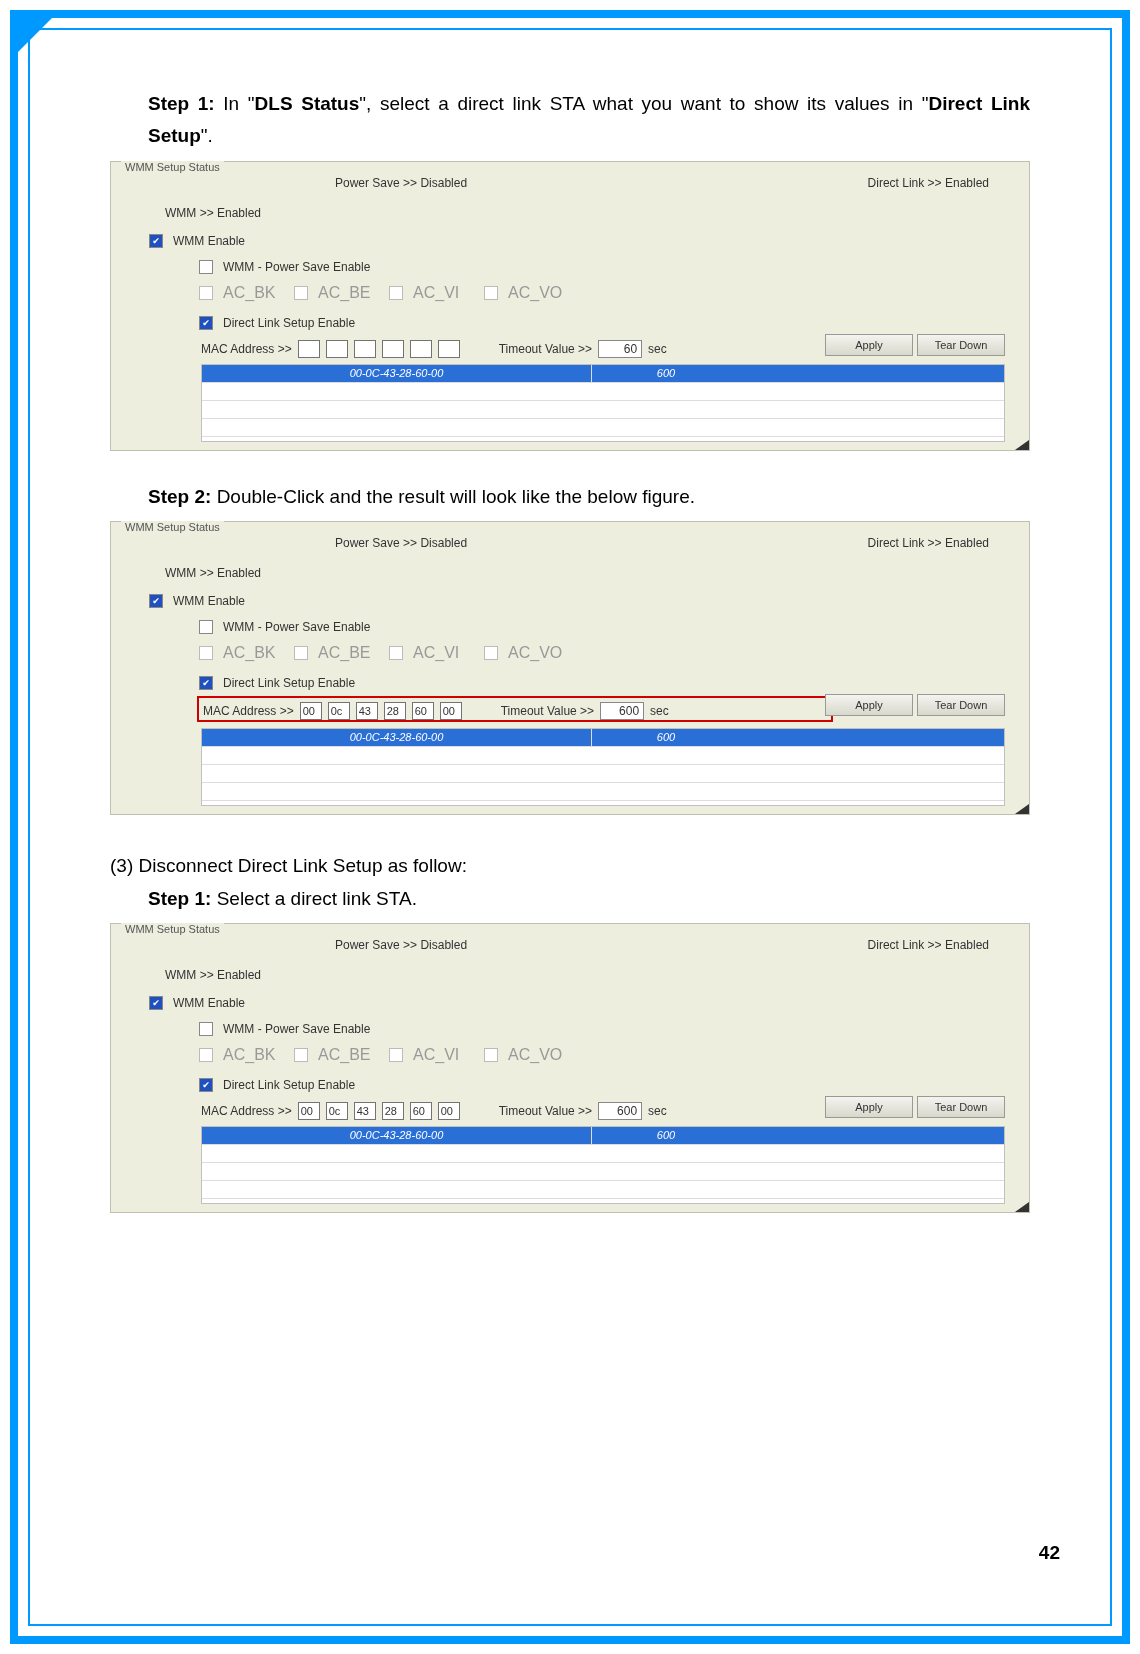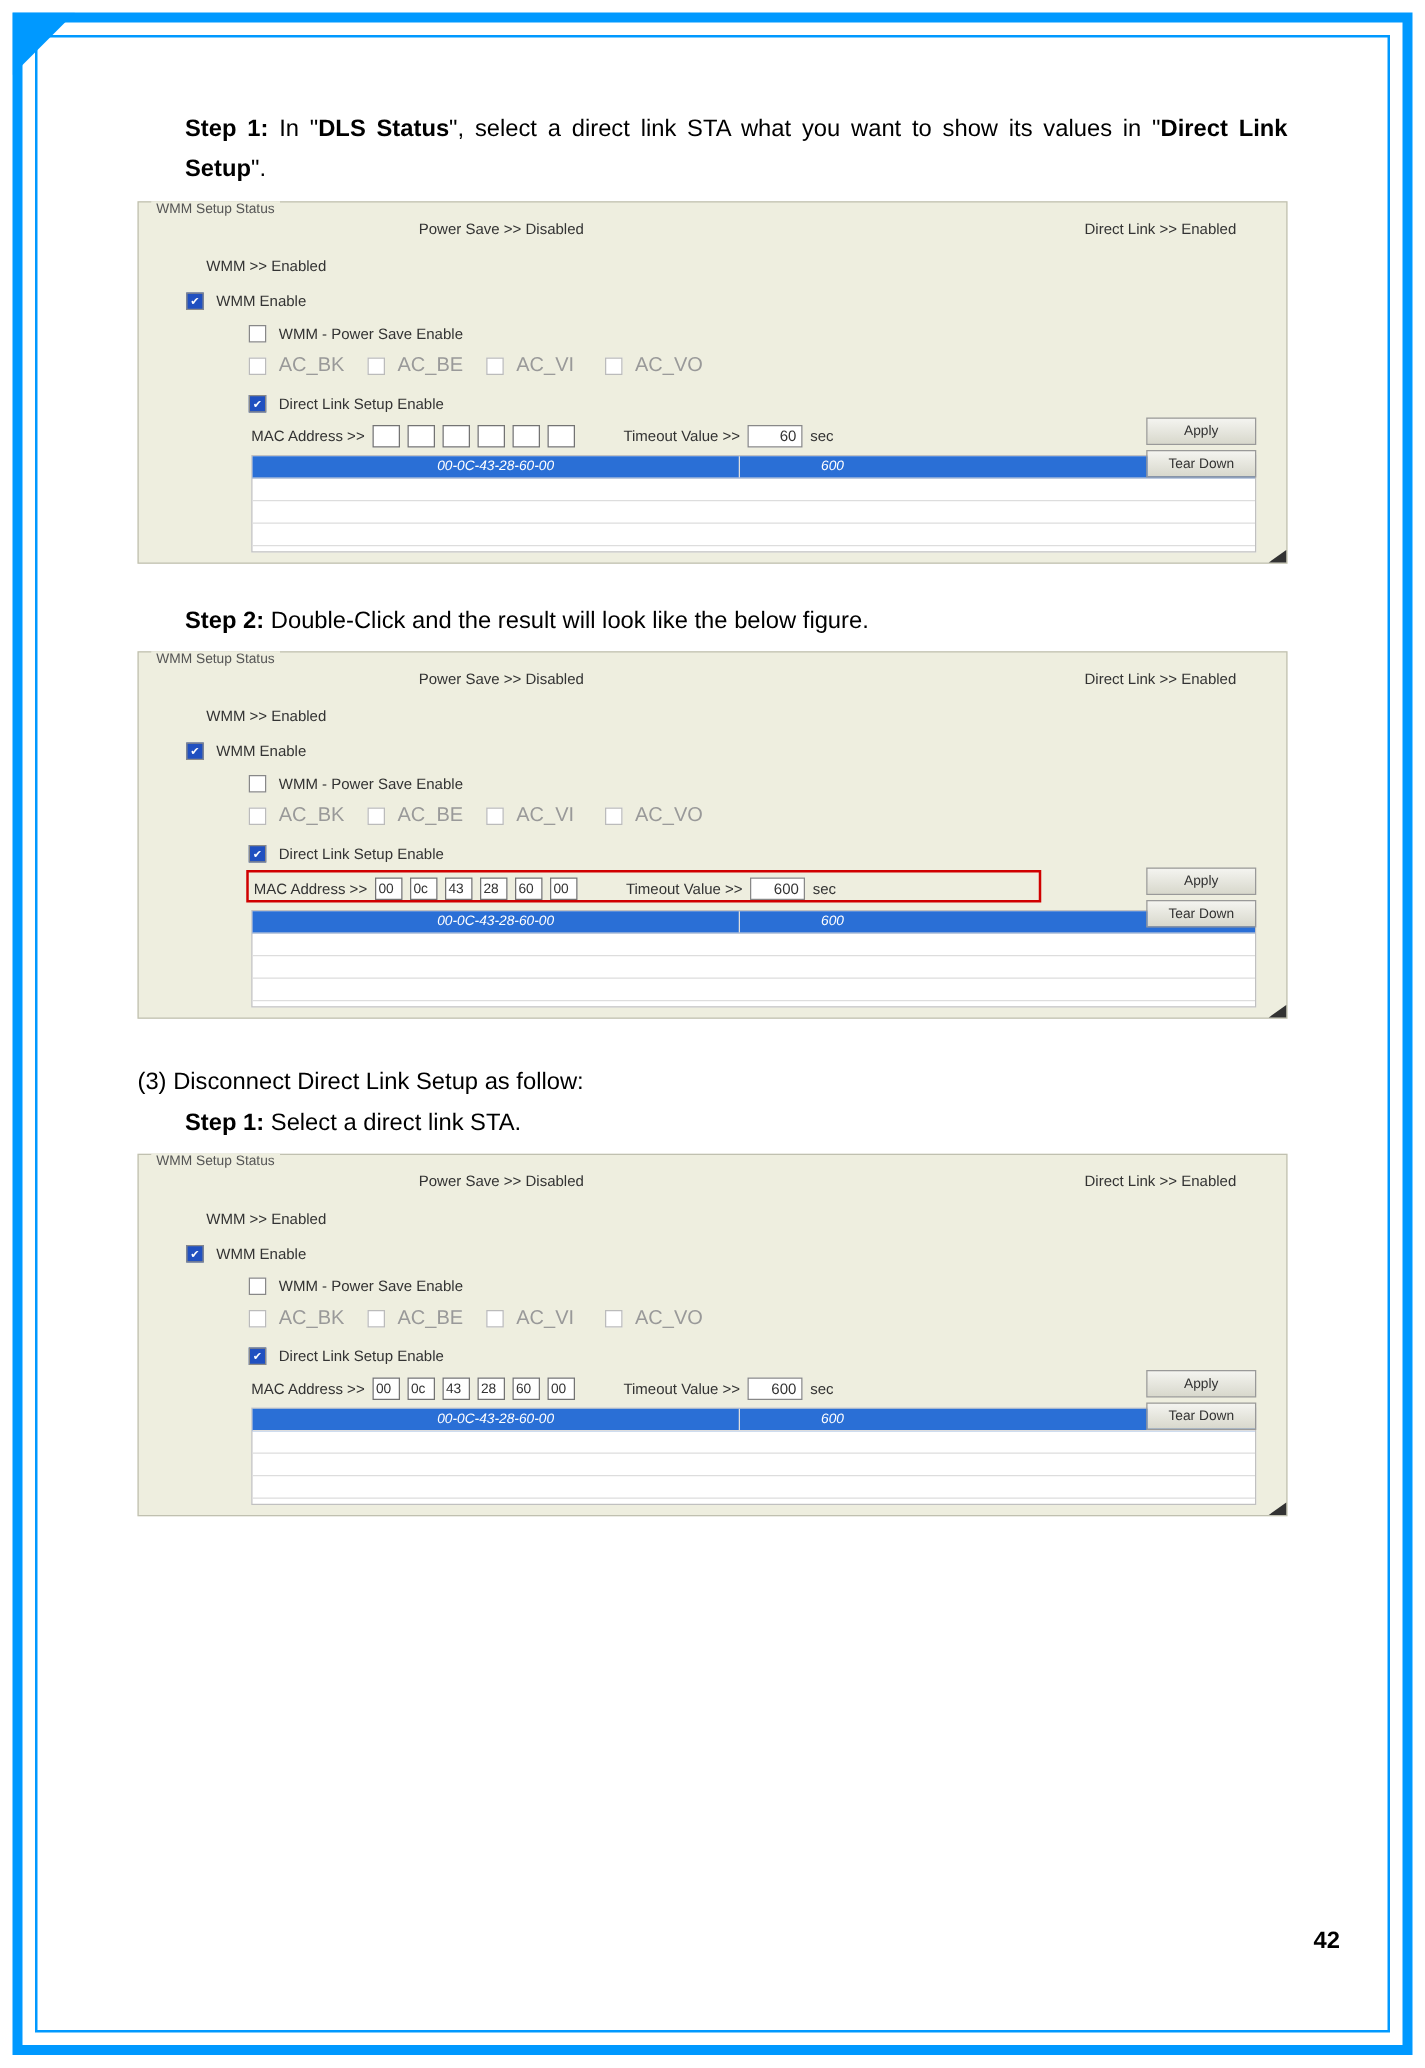--- a/index.html
+++ b/index.html
@@ -146,21 +146,21 @@
     background: linear-gradient(#f4f4f0, #d8d8cc);
     font-size: 11px;
     text-align: center;
     line-height: 20px;
     cursor: pointer;
   }
   .btn-col {
     position: absolute;
     right: 24px;
     display: flex;
-    flex-direction: column;
+    flex-direction: row;
     gap: 4px;
   }
   .grid {
     margin: 6px 24px 0 90px;
     border: 1px solid #c0c0c0;
     background: #fff;
     height: 78px;
   }
   .grid-row {
     display: flex;
@@ -174,21 +174,21 @@
     position: absolute;
     right: 0; bottom: 0;
     width: 0; height: 0;
     border-left: 14px solid transparent;
     border-bottom: 10px solid #333;
   }
   .spacer30 { height: 30px; }
   .page-num {
     position: absolute;
     bottom: 30px;
-    right: 8px;
+    right: 20px;
     font-size: 19px;
     font-weight: bold;
   }
 </style>
 </head>
 <body>
 
 <div class="outer-border"></div>
 <div class="inner-border"></div>
 <div class="corner tl"></div>

